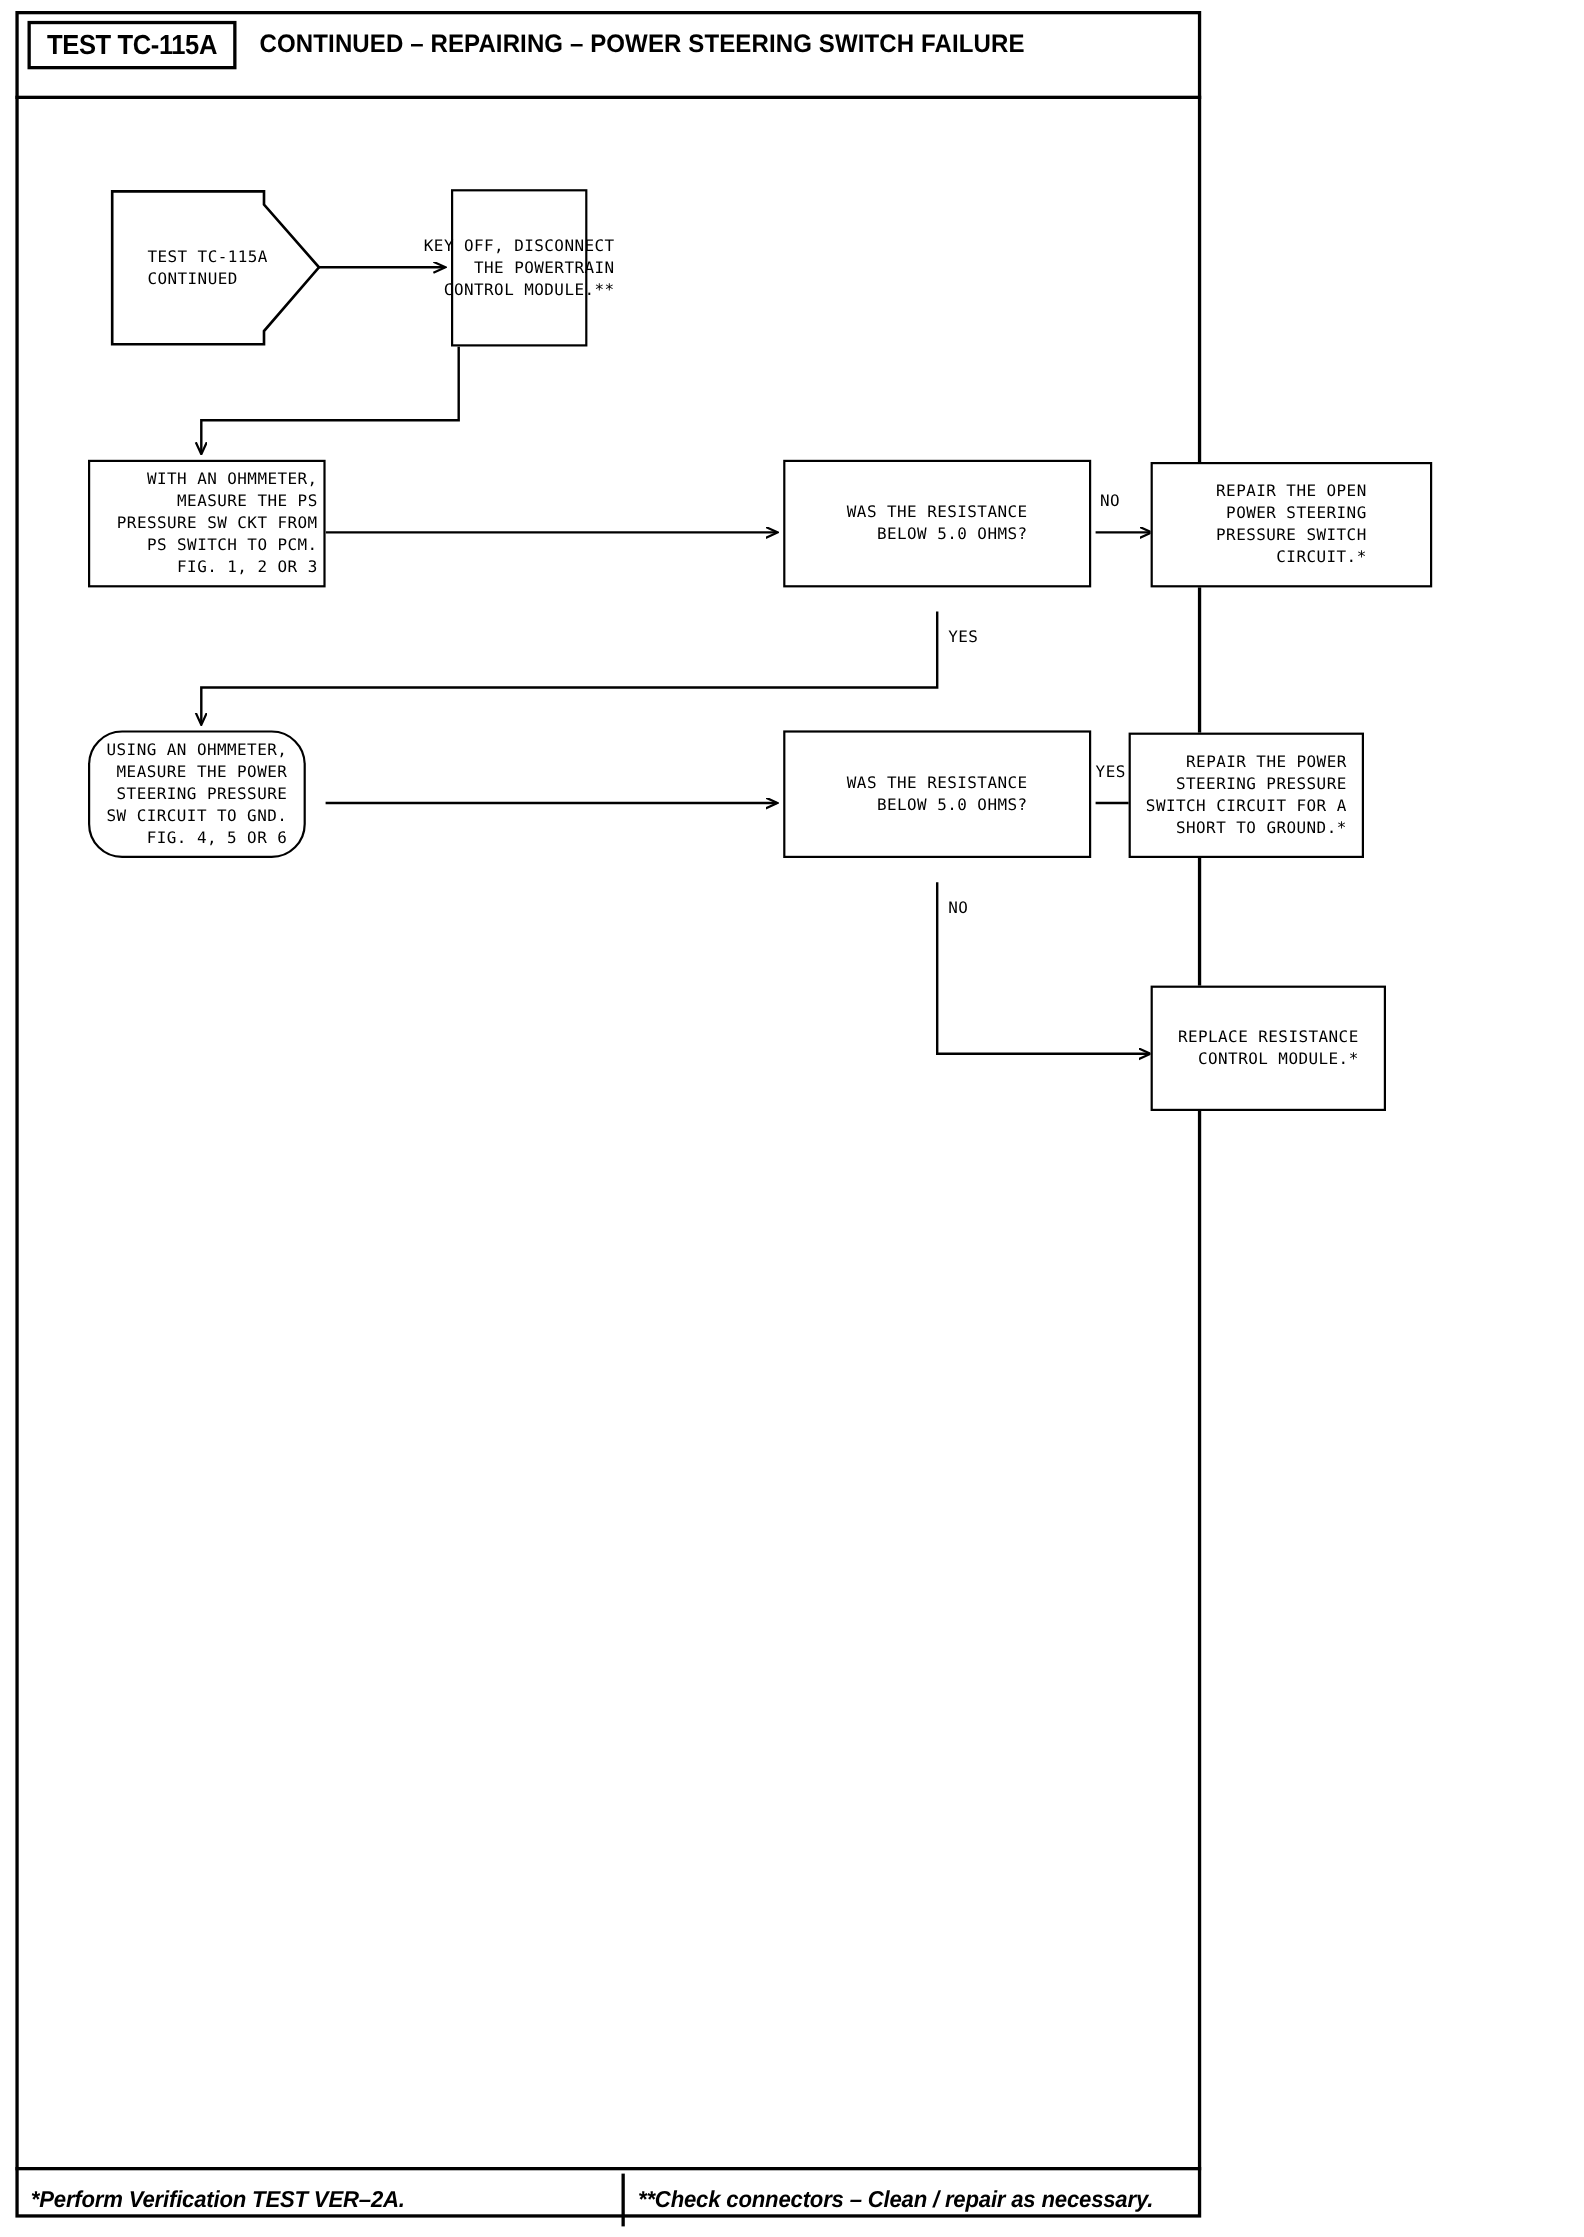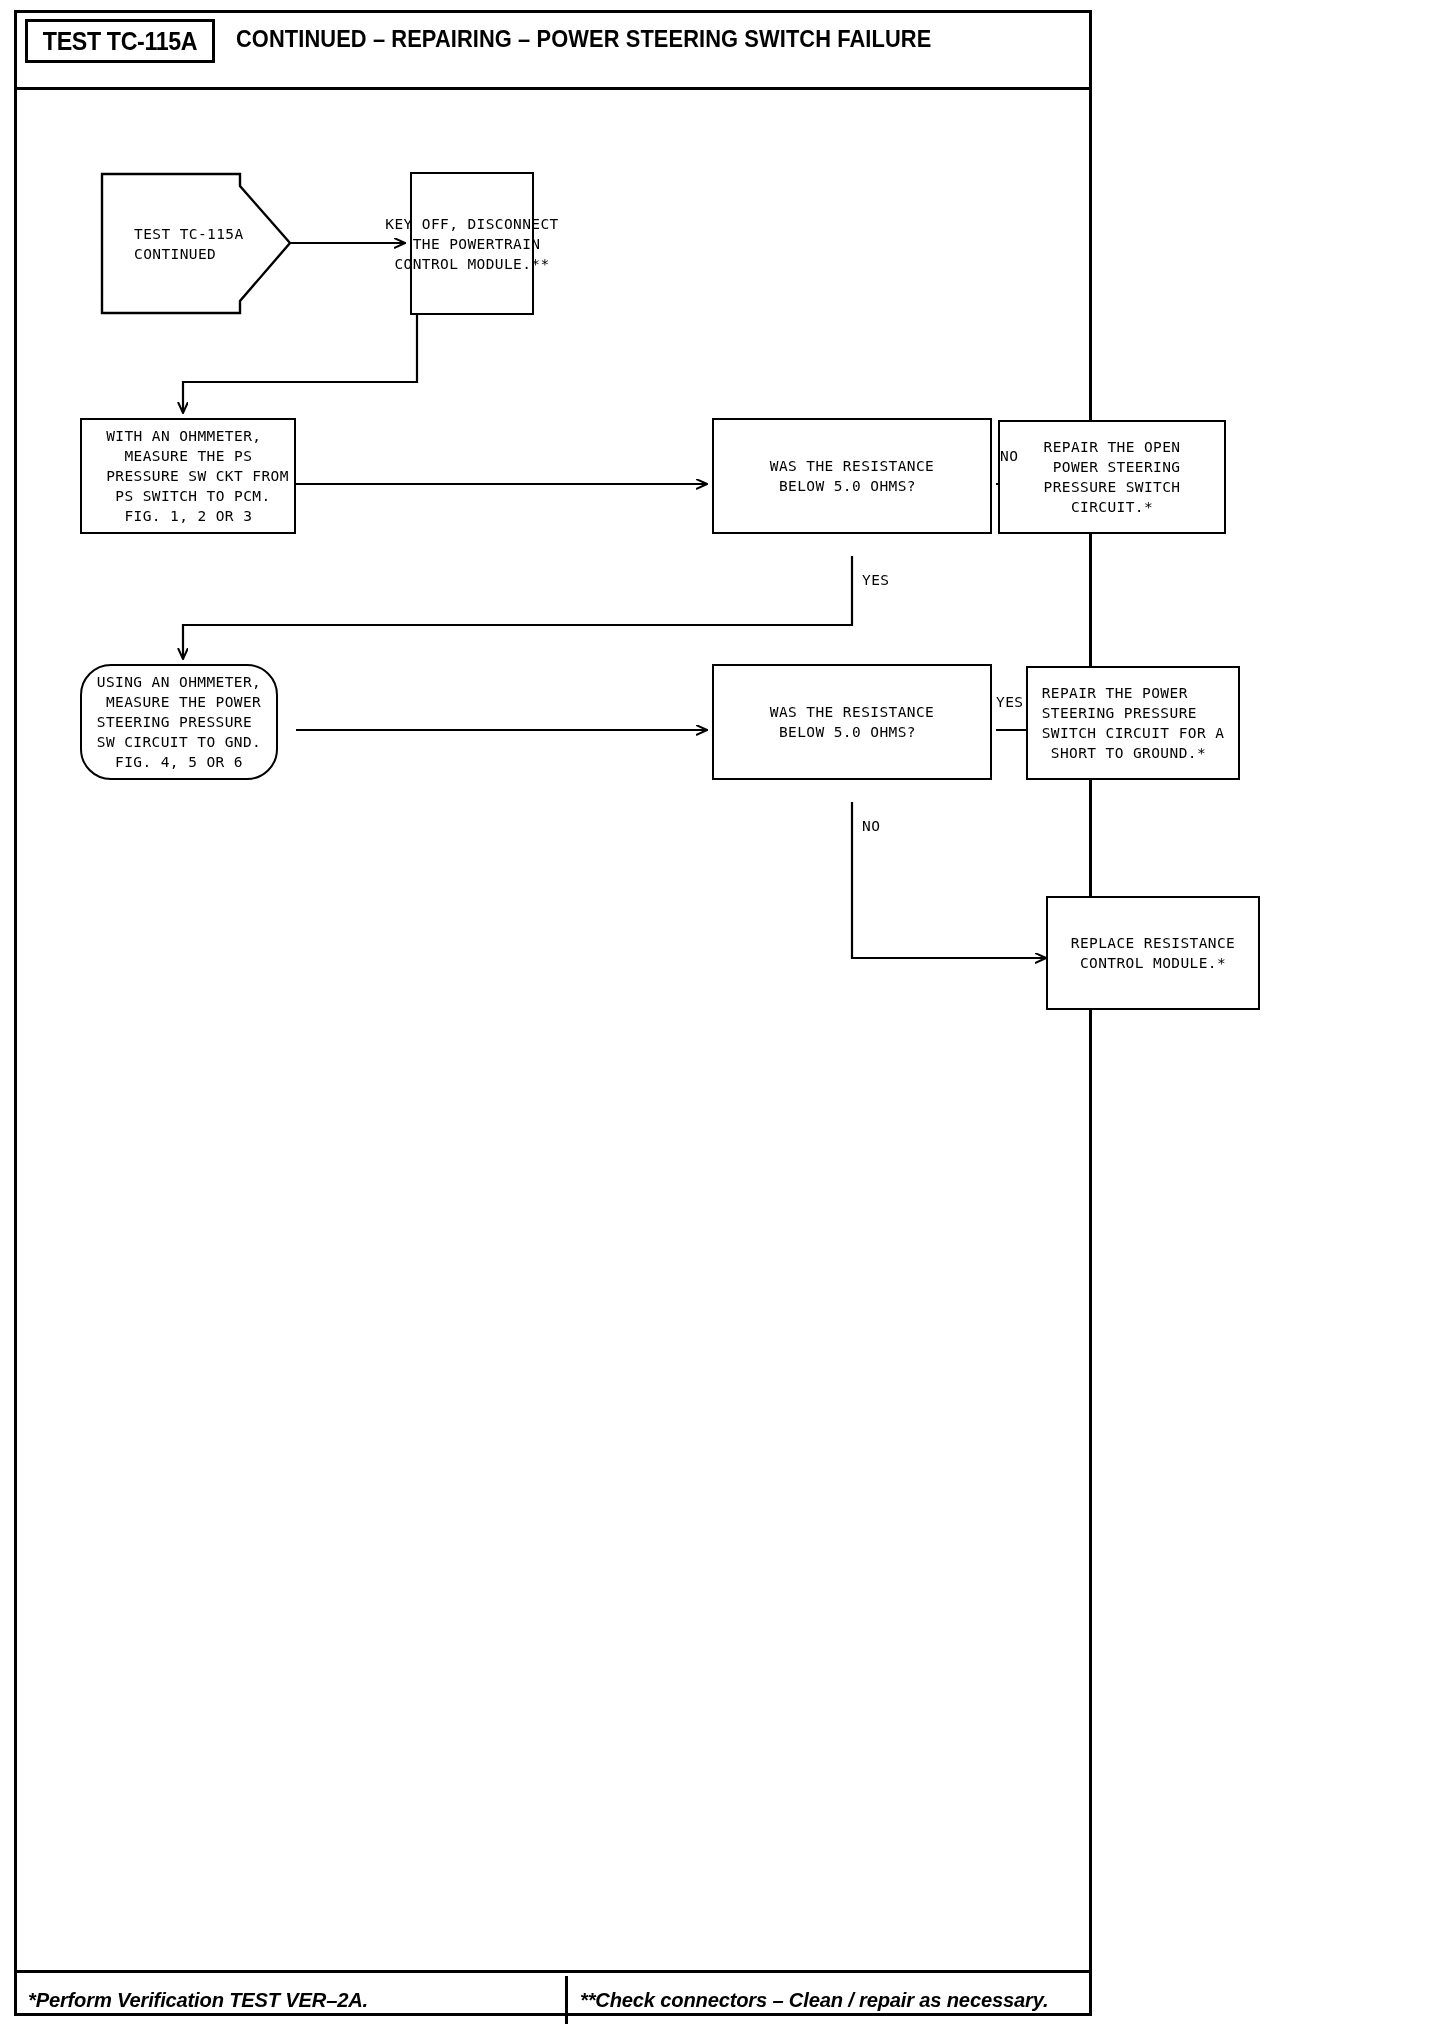--- a/index.html
+++ b/index.html
@@ -97,21 +97,21 @@
     align-items: center;
     justify-content: center;
     text-align: center;
   }
   .node .txt {
     font-family: "DejaVu Sans Mono", monospace;
     font-size: 14.5px;
     line-height: 20px;
     letter-spacing: 0.4px;
     white-space: pre;
-    text-align: left;
+    text-align: right;
   }
 
   .node-pent {
     position: absolute;
     display: flex;
     align-items: center;
     justify-content: flex-start;
     text-align: left;
   }
   .node-pent .txt {
@@ -242,21 +242,21 @@
 PRESSURE SW CKT FROM
  PS SWITCH TO PCM.
   FIG. 1, 2 OR 3</div>
   </div>
 
   <div class="node" style="left:712px; top:418px; width:280px; height:116px;">
     <div class="txt">WAS THE RESISTANCE
  BELOW 5.0 OHMS?</div>
   </div>
 
-  <div class="node" style="left:998px; top:420px; width:228px; height:114px;">
+  <div class="node" style="left:1046px; top:420px; width:256px; height:114px;">
     <div class="txt">REPAIR THE OPEN
  POWER STEERING
 PRESSURE SWITCH
    CIRCUIT.*</div>
   </div>
 
   <div class="node" style="left:80px; top:664px; width:198px; height:116px;border-radius:31px;">
     <div class="txt">USING AN OHMMETER,
  MEASURE THE POWER
 STEERING PRESSURE

